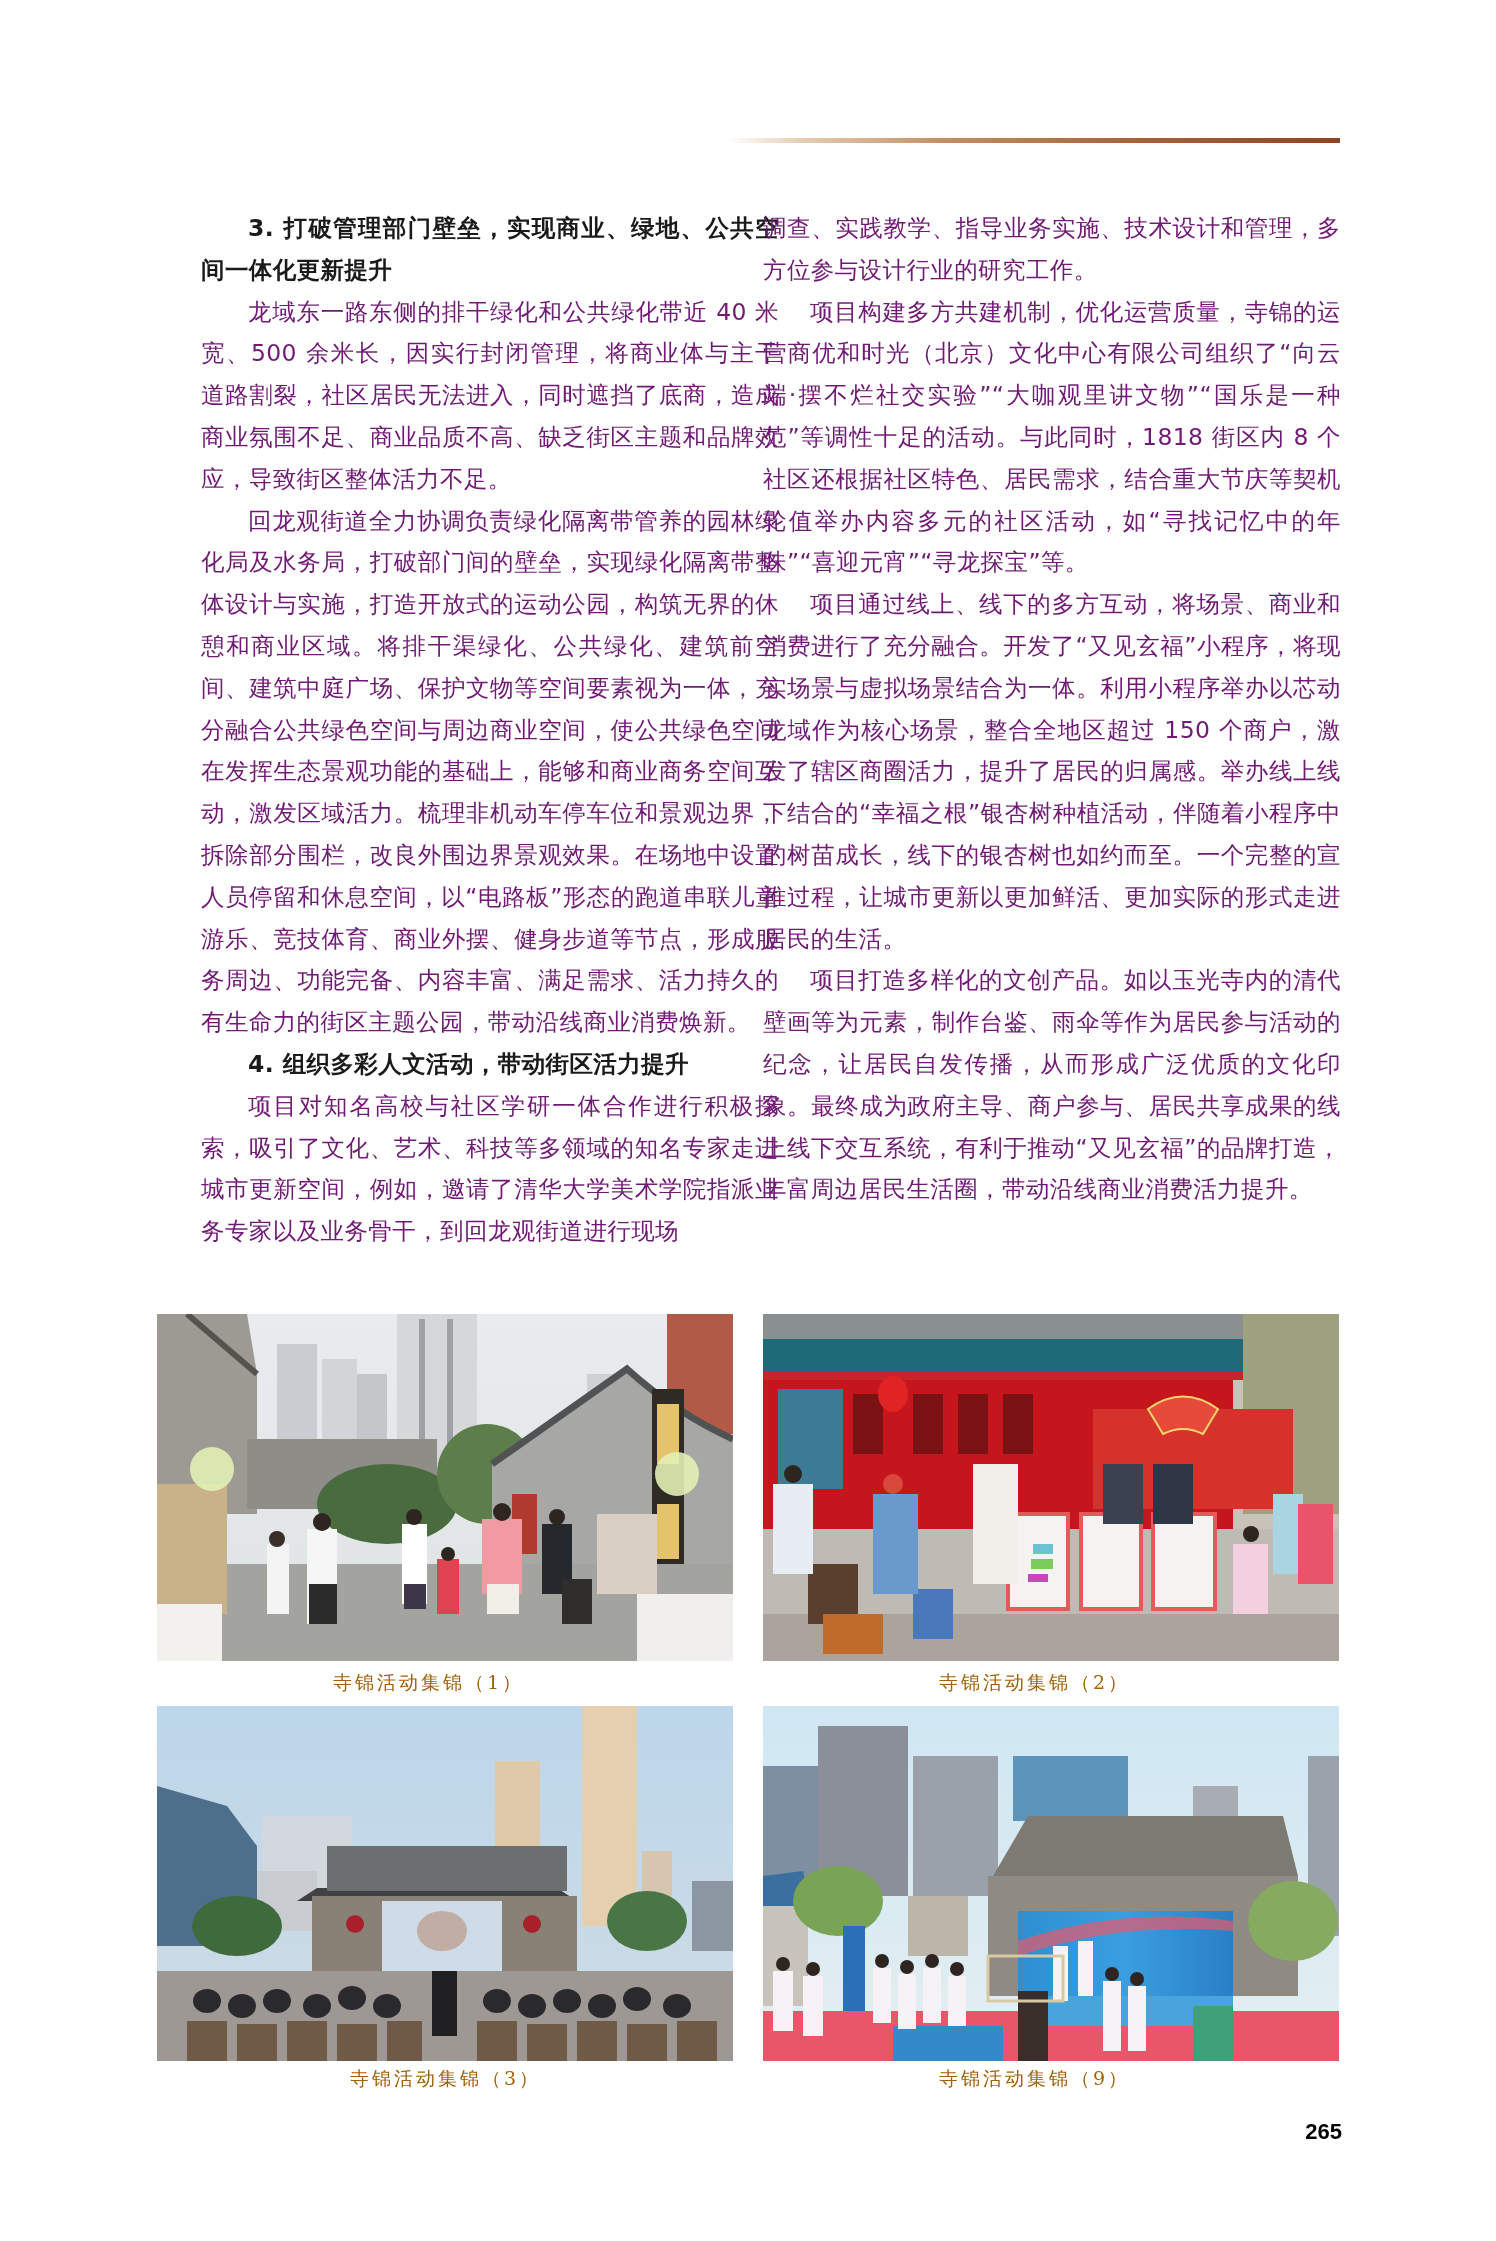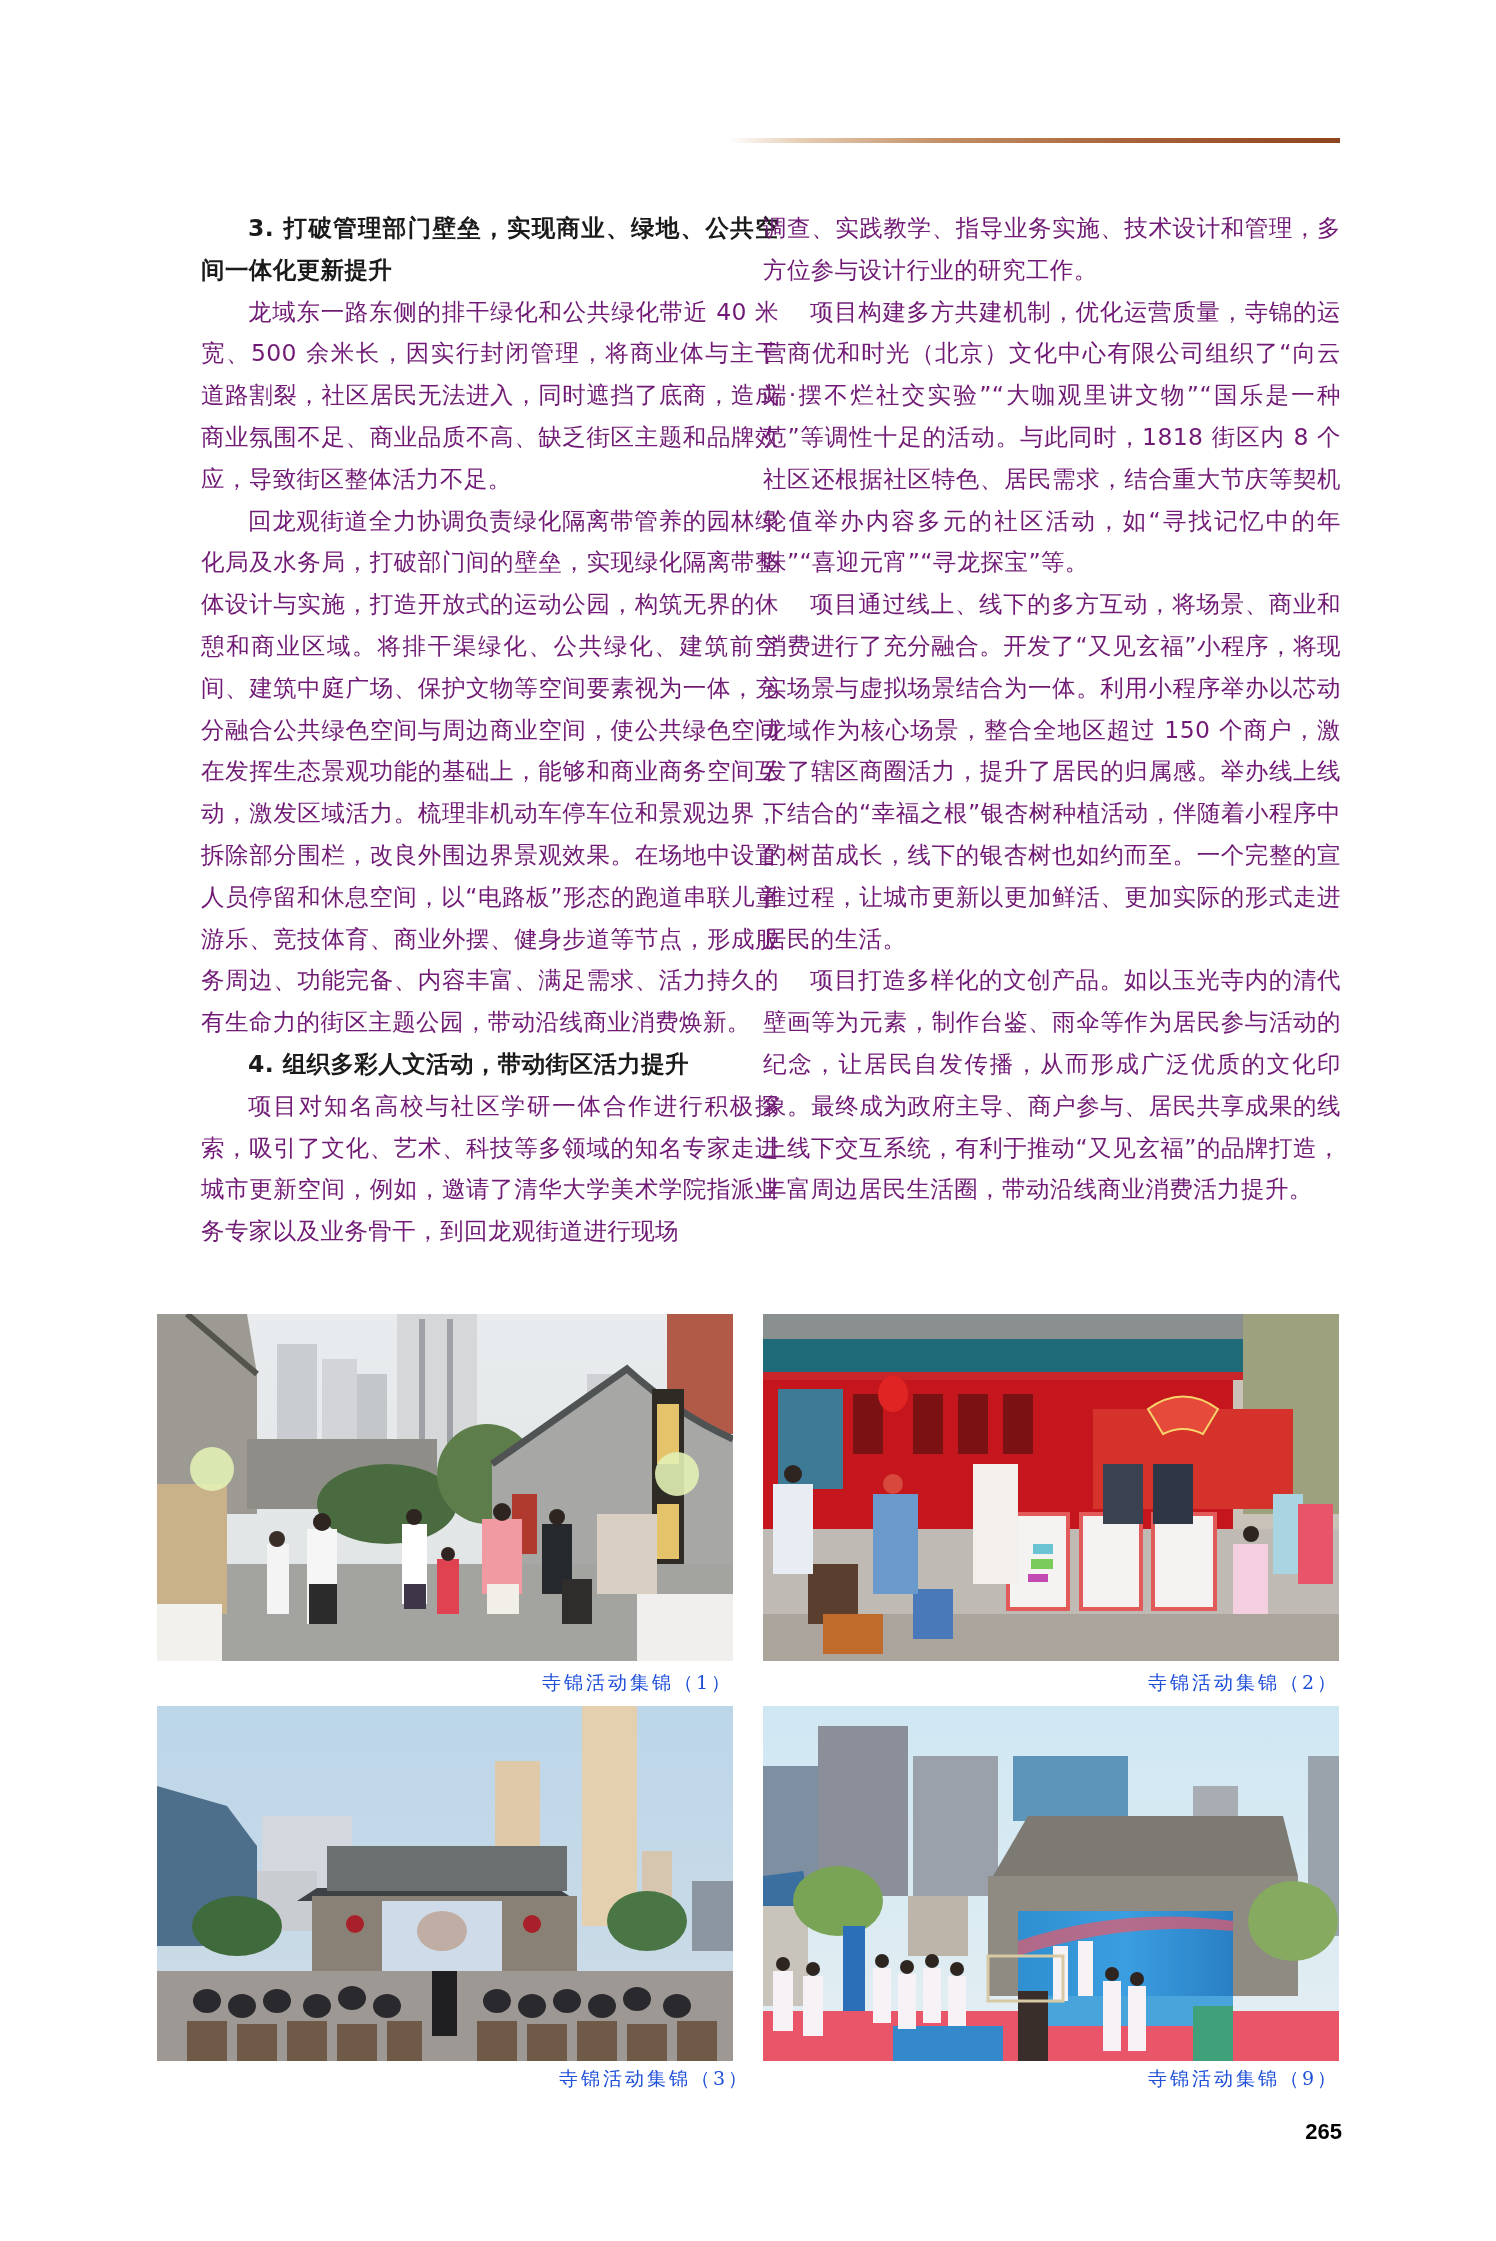--- a/index.html
+++ b/index.html
@@ -26,21 +26,21 @@
     position: absolute; overflow: hidden;
   }
   .photo svg { display: block; width: 100%; height: 100%; }
   .p1 { left: 157px; top: 1314px; width: 576px; height: 347px; }
   .p2 { left: 763px; top: 1314px; width: 576px; height: 347px; }
   .p3 { left: 157px; top: 1706px; width: 576px; height: 355px; }
   .p4 { left: 763px; top: 1706px; width: 576px; height: 355px; }
 
   .caption {
     position: absolute; font-family: "DejaVu Serif", "Liberation Serif", serif;
-    font-size: 19px; color: #1d4ed8; letter-spacing: 3px; text-align: right; width: 400px;
+    font-size: 19px; color: #a16207; letter-spacing: 3px; text-align: left; width: 400px;
   }
   .c1 { left: 333px; top: 1670px; }
   .c2 { left: 939px; top: 1670px; }
   .c3 { left: 350px; top: 2066px; }
   .c4 { left: 939px; top: 2066px; }
 
   .page-number {
     position: absolute; left: 1290px; top: 2119px; width: 52px; text-align: right;
     font-family: "Liberation Sans", sans-serif; font-weight: bold; font-size: 22px; color: #000000;
   }

